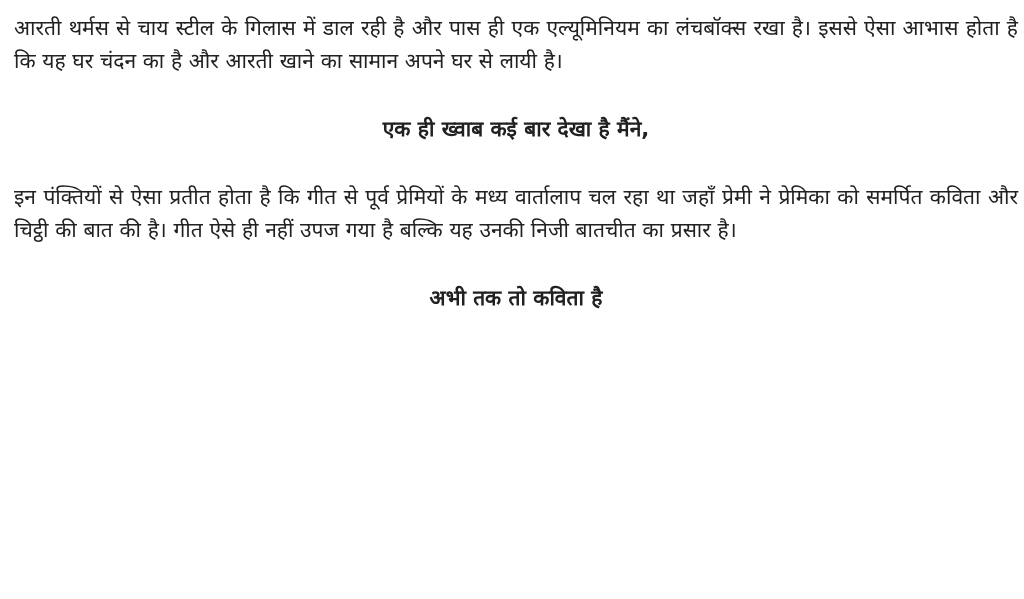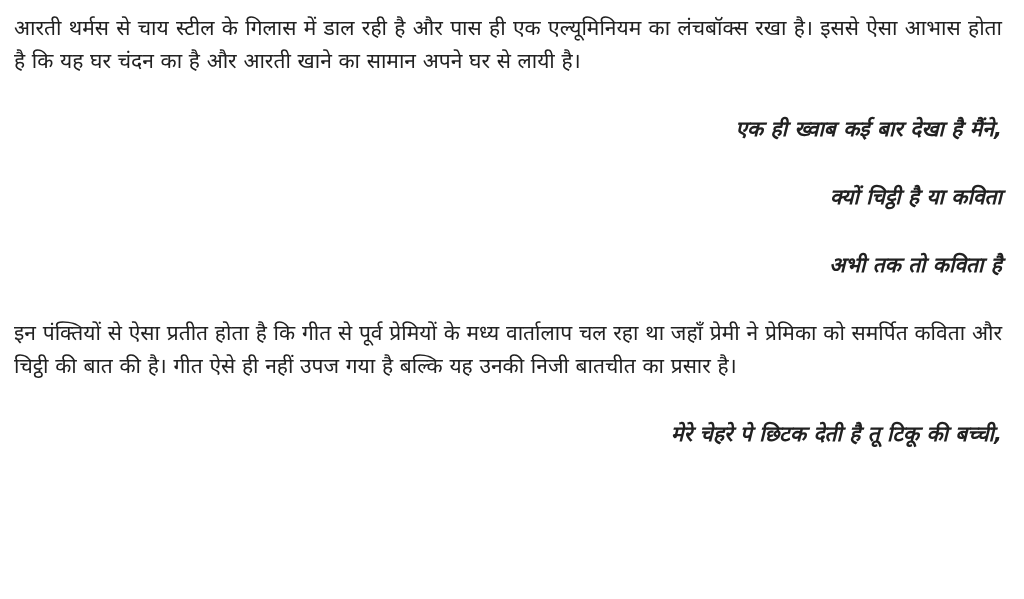--- a/index.html
+++ b/index.html
@@ -10,55 +10,52 @@
   body {
     width: 1024px;
     height: 599px;
     overflow: hidden;
     font-family: "DejaVu Sans", "Liberation Sans", sans-serif;
     color: #212121;
   }
   main.doc {
     box-sizing: border-box;
     width: 1024px;
-    padding: 12px 22px 0 14px;
+    padding: 12px 6px 0 14px;
   }
   .para {
     margin: 0 0 35px 0;
     font-size: 21px;
     line-height: 33px;
   }
   .para.normal {
     font-weight: normal;
     text-align: justify;
   }
   .para.bold {
     font-weight: bold;
-    text-align: right;
-    font-style: italic;
+    text-align: center;
   }
   .para.poem {
     margin-bottom: 0;
   }
   .poem-line {
     display: block;
   }
 </style>
 </head>
 <body>
 
 <main class="doc">
 
   <p class="para normal">आरती थर्मस से चाय स्टील के गिलास में डाल रही है और पास ही एक एल्यूमिनियम का लंचबॉक्स रखा है। इससे ऐसा आभास होता है कि यह घर चंदन का है और आरती खाने का सामान अपने घर से लायी है।</p>
 
   <p class="para bold">एक ही ख्वाब कई बार देखा है मैंने,</p>
 
-  <p class="para bold">क्यों चिट्ठी है या कविता</p>
+
+  <p class="para normal">इन पंक्तियों से ऐसा प्रतीत होता है कि गीत से पूर्व प्रेमियों के मध्य वार्तालाप चल रहा था जहाँ प्रेमी ने प्रेमिका को समर्पित कविता और चिट्ठी की बात की है। गीत ऐसे ही नहीं उपज गया है बल्कि यह उनकी निजी बातचीत का प्रसार है।</p>
 
   <p class="para bold">अभी तक तो कविता है</p>
 
-  <p class="para normal">इन पंक्तियों से ऐसा प्रतीत होता है कि गीत से पूर्व प्रेमियों के मध्य वार्तालाप चल रहा था जहाँ प्रेमी ने प्रेमिका को समर्पित कविता और चिट्ठी की बात की है। गीत ऐसे ही नहीं उपज गया है बल्कि यह उनकी निजी बातचीत का प्रसार है।</p>
-
   <p class="para bold poem">
-    <span class="poem-line">मेरे चेहरे पे छिटक देती है तू टिकू की बच्ची,</span>
   </p>
 
 </main>
 
 </body></html>

